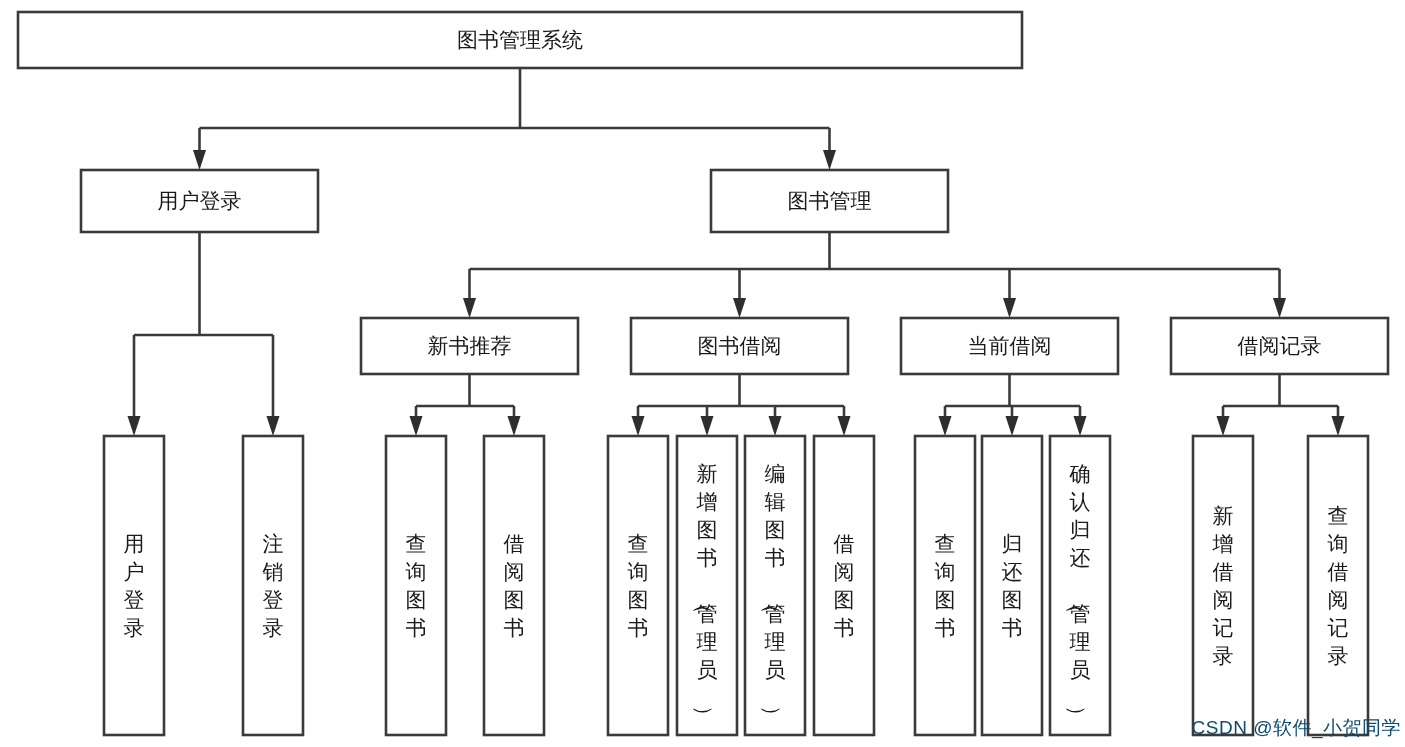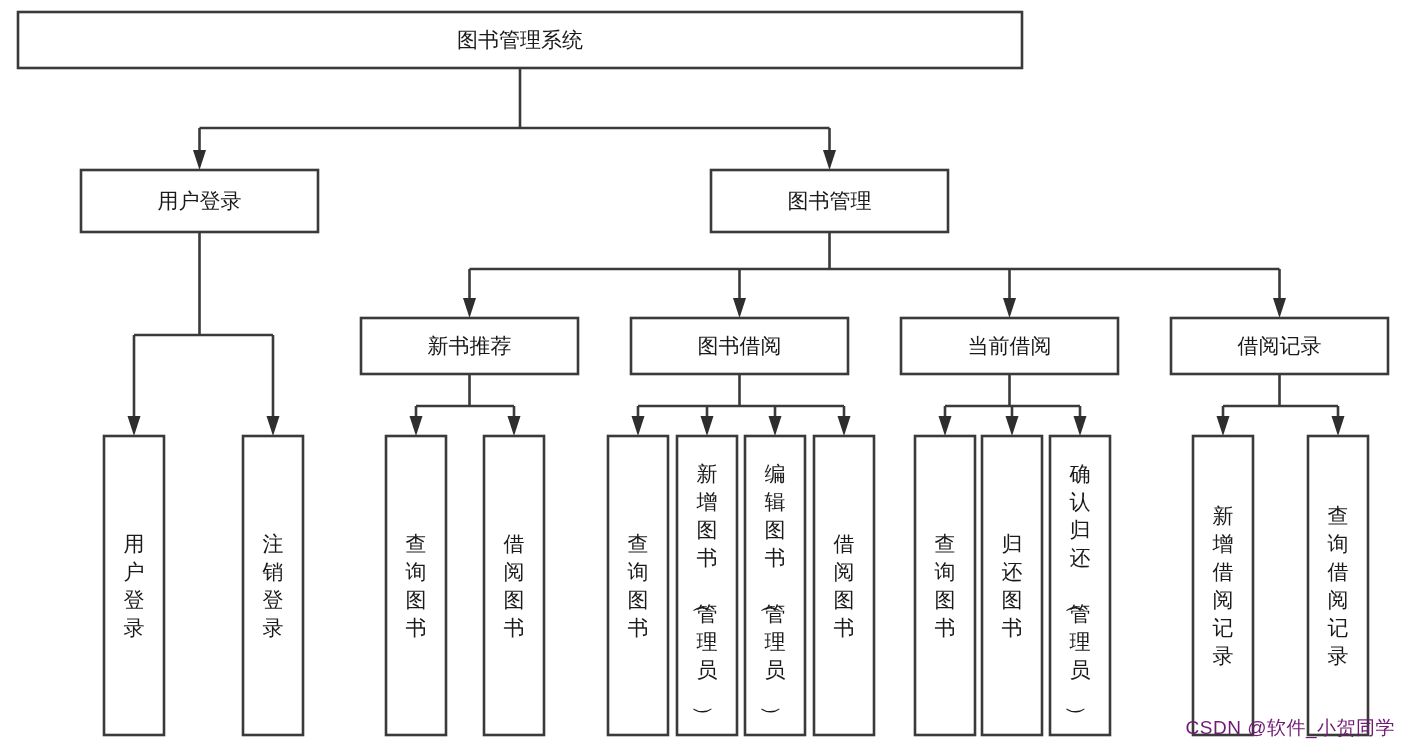--- a/index.html
+++ b/index.html
@@ -50,25 +50,25 @@
     dominant-baseline: middle;
   }
   .node-label-v {
     font-family: "Liberation Sans", "DejaVu Sans", sans-serif;
     font-size: 21px;
     fill: #1a1a1a;
     text-anchor: middle;
   }
   .watermark-text {
     position: absolute;
-    right: 10px;
+    right: 4px;
     bottom: 6px;
     font-family: "Liberation Sans", "DejaVu Sans", sans-serif;
     font-size: 19px;
-    color: #701a75;
+    color: #0c4a6e;
     white-space: nowrap;
     letter-spacing: 0.5px;
     pointer-events: none;
   }
 </style>
 </head>
 <body>
 
 <div id="diagram-root">
   <svg id="flow-svg" viewBox="0 0 1405 747">

